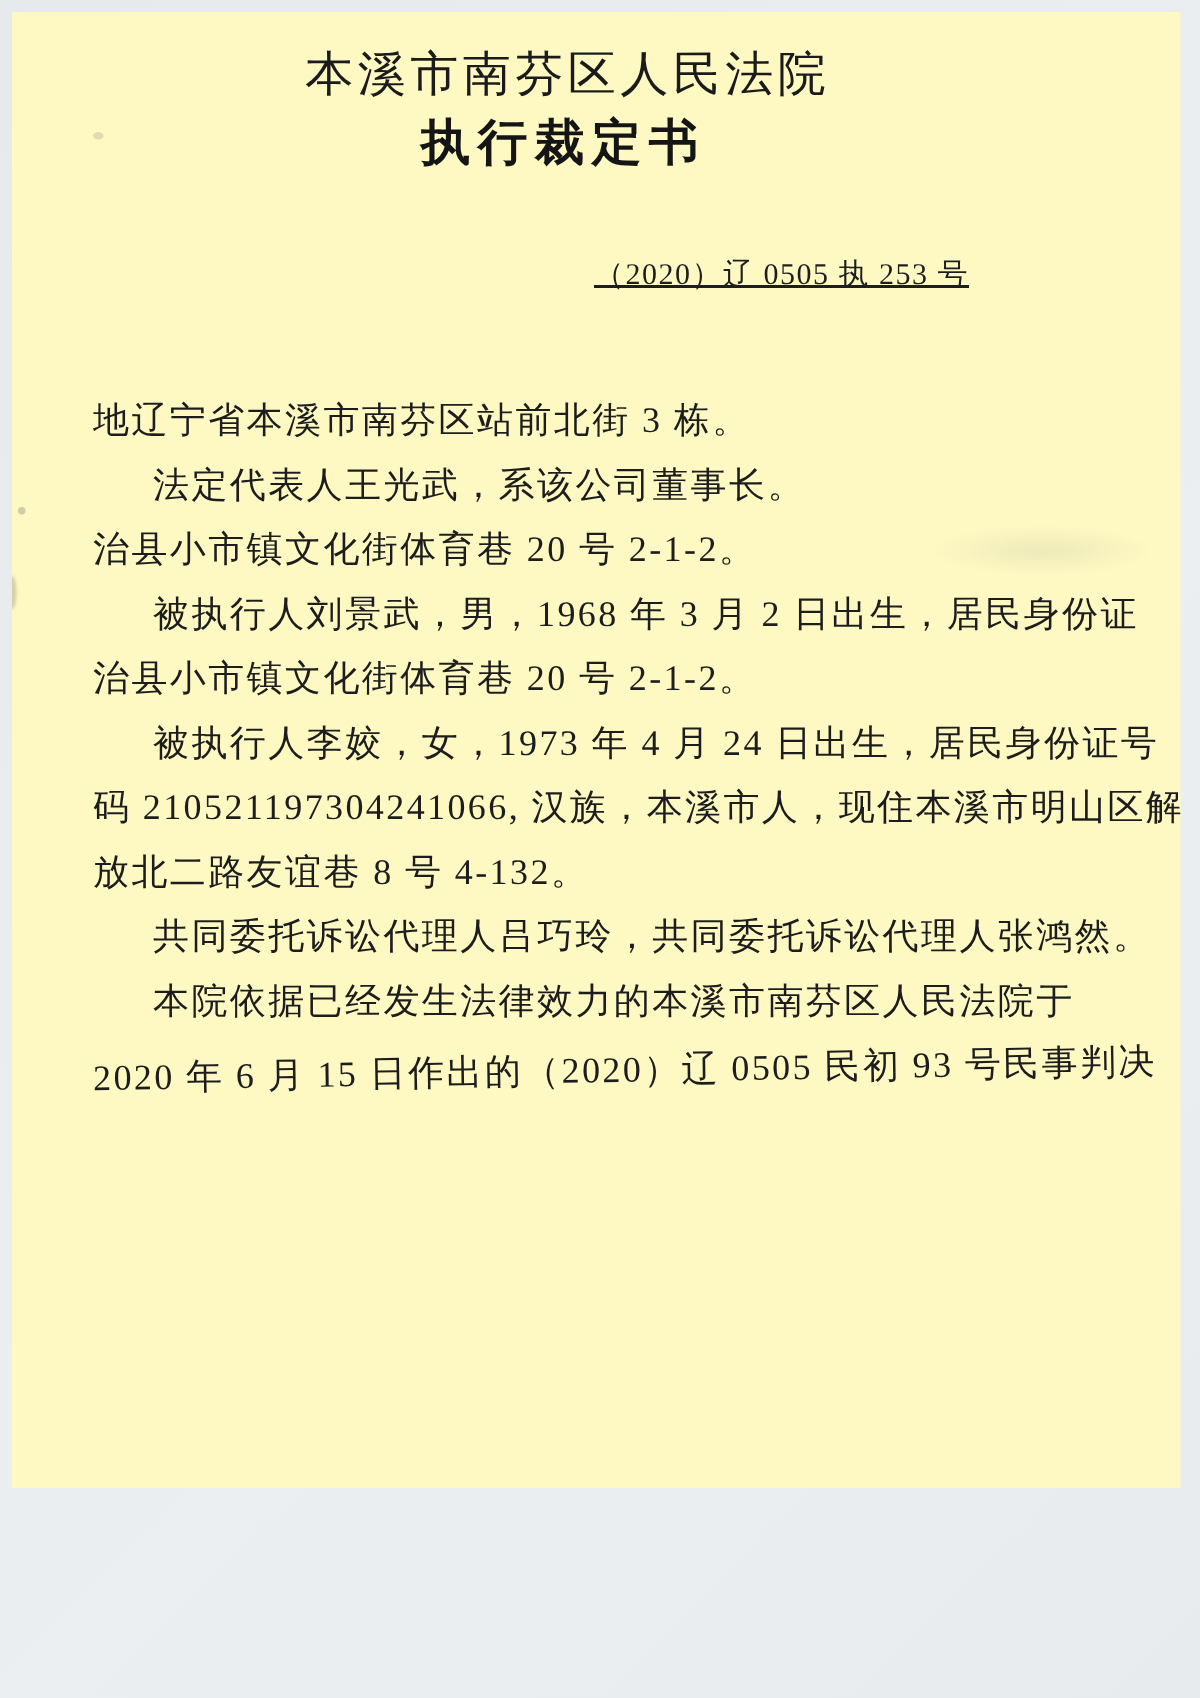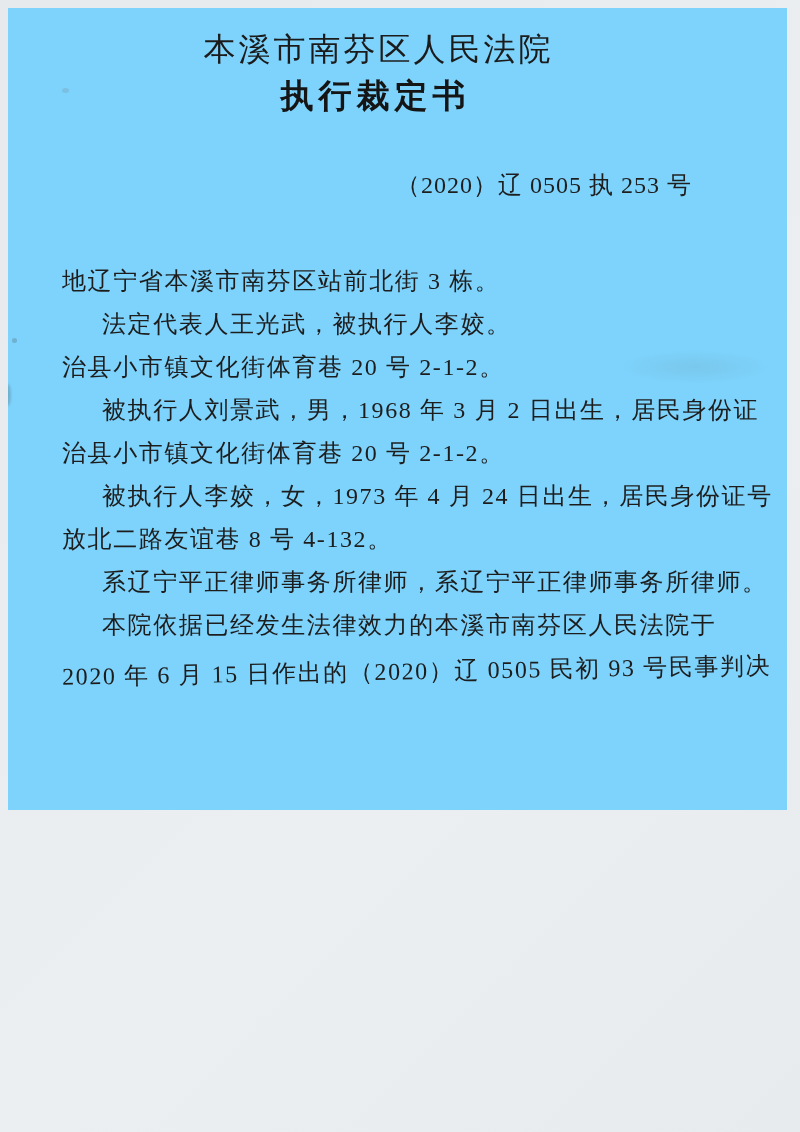--- a/index.html
+++ b/index.html
@@ -3,36 +3,36 @@
 <meta charset="utf-8">
 <style>
   html,body{margin:0;padding:0;}
   body{
     width:800px;height:1132px;position:relative;
     background:linear-gradient(135deg,#e6eaed 0%,#ebeff2 60%,#e7ebee 100%);
     font-family:"Liberation Serif","DejaVu Serif",serif;
     overflow:hidden;
   }
   .page{
-    position:absolute;left:8px;top:8px;width:779px;height:802px;
-    background:#7dd3fc;overflow:hidden;
+    position:absolute;left:8px;top:8px;width:779px;height:984px;
+    background:#fef9c3;overflow:hidden;
   }
   .court-name{
     position:absolute;top:22px;left:-19px;width:100%;
     text-align:center;font-size:32px;letter-spacing:3px;color:#1b1b1b;
     line-height:38px;white-space:nowrap;
   }
   .doc-type{
     position:absolute;top:68px;left:-22px;width:100%;
     text-align:center;font-size:33px;font-weight:bold;letter-spacing:5px;
     color:#151515;line-height:40px;white-space:nowrap;
   }
   .case-number{
     position:absolute;top:161px;left:388px;
-    font-size:24px;letter-spacing:1px;color:#1e1e1e;white-space:nowrap;
+    font-size:20px;letter-spacing:1px;color:#1e1e1e;white-space:nowrap;text-decoration:underline;
   }
   .body-lines{position:absolute;left:54px;top:252px;width:700px;}
   .line{
     height:43px;line-height:43px;font-size:24px;letter-spacing:1.6px;
     white-space:nowrap;color:#1d1d1d;
   }
   .line.indent{padding-left:40px;}
   .line.tilt{transform:rotate(-0.9deg);transform-origin:80% 50%;}
   .qr{position:absolute;left:488px;top:1063px;width:54px;height:54px;}
   .equals-mark{
@@ -68,27 +68,28 @@
 <body>
 
 <div class="page">
 
   <div class="court-name">本溪市南芬区人民法院</div>
   <div class="doc-type">执行裁定书</div>
   <div class="case-number">（2020）辽 0505 执 253 号</div>
 
   <div class="body-lines" id="body-lines">
       <div class="line">地辽宁省本溪市南芬区站前北街 3 栋。</div>
-      <div class="line indent">法定代表人王光武，被执行人李姣。</div>
+      <div class="line indent">法定代表人王光武，系该公司董事长。</div>
       <div class="line">治县小市镇文化街体育巷 20 号 2-1-2。</div>
       <div class="line indent">被执行人刘景武，男，1968 年 3 月 2 日出生，居民身份证</div>
       <div class="line">治县小市镇文化街体育巷 20 号 2-1-2。</div>
       <div class="line indent">被执行人李姣，女，1973 年 4 月 24 日出生，居民身份证号</div>
+      <div class="line">码 210521197304241066, 汉族，本溪市人，现住本溪市明山区解</div>
       <div class="line">放北二路友谊巷 8 号 4-132。</div>
-      <div class="line indent">系辽宁平正律师事务所律师，系辽宁平正律师事务所律师。</div>
+      <div class="line indent">共同委托诉讼代理人吕巧玲，共同委托诉讼代理人张鸿然。</div>
       <div class="line indent">本院依据已经发生法律效力的本溪市南芬区人民法院于</div>
       <div class="line tilt">2020 年 6 月 15 日作出的（2020）辽 0505 民初 93 号民事判决</div>
     </div>
 
   <div class="smudge s1"></div>
   <div class="smudge s2"></div>
   <div class="smudge s3"></div>
   <div class="smudge s4"></div>
   <div class="smudge s5"></div>
   <div class="smudge s6"></div>

